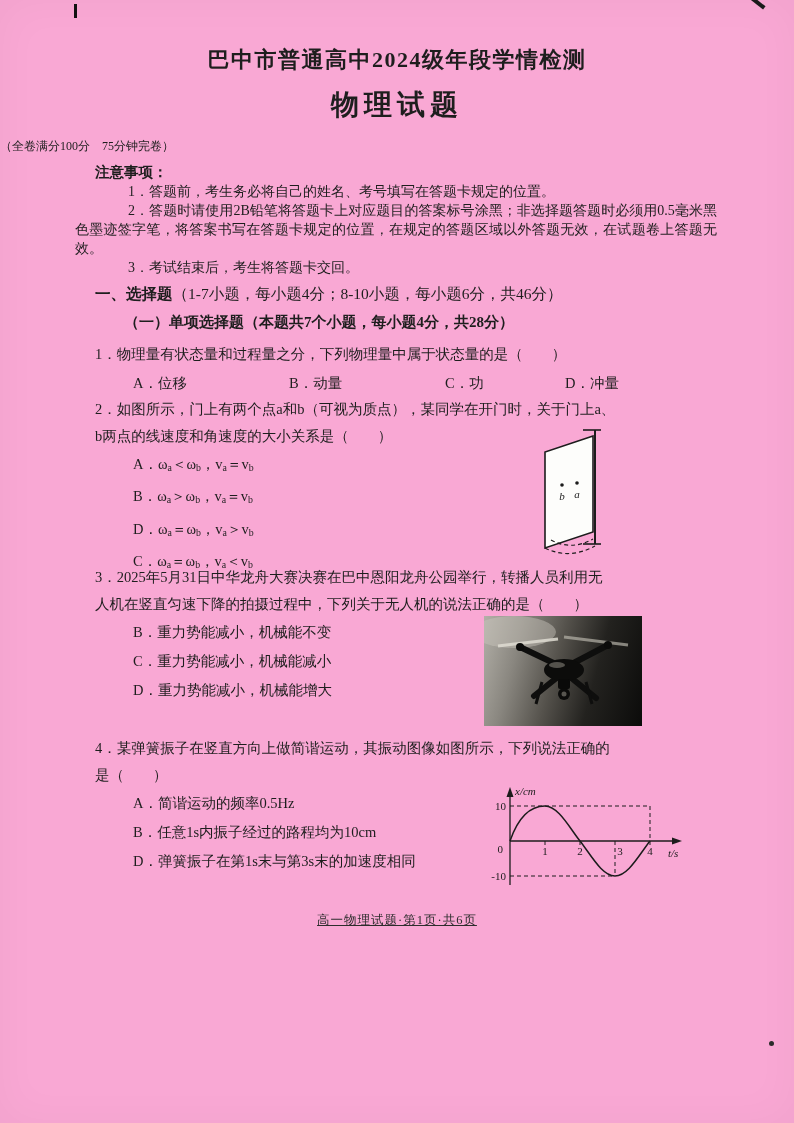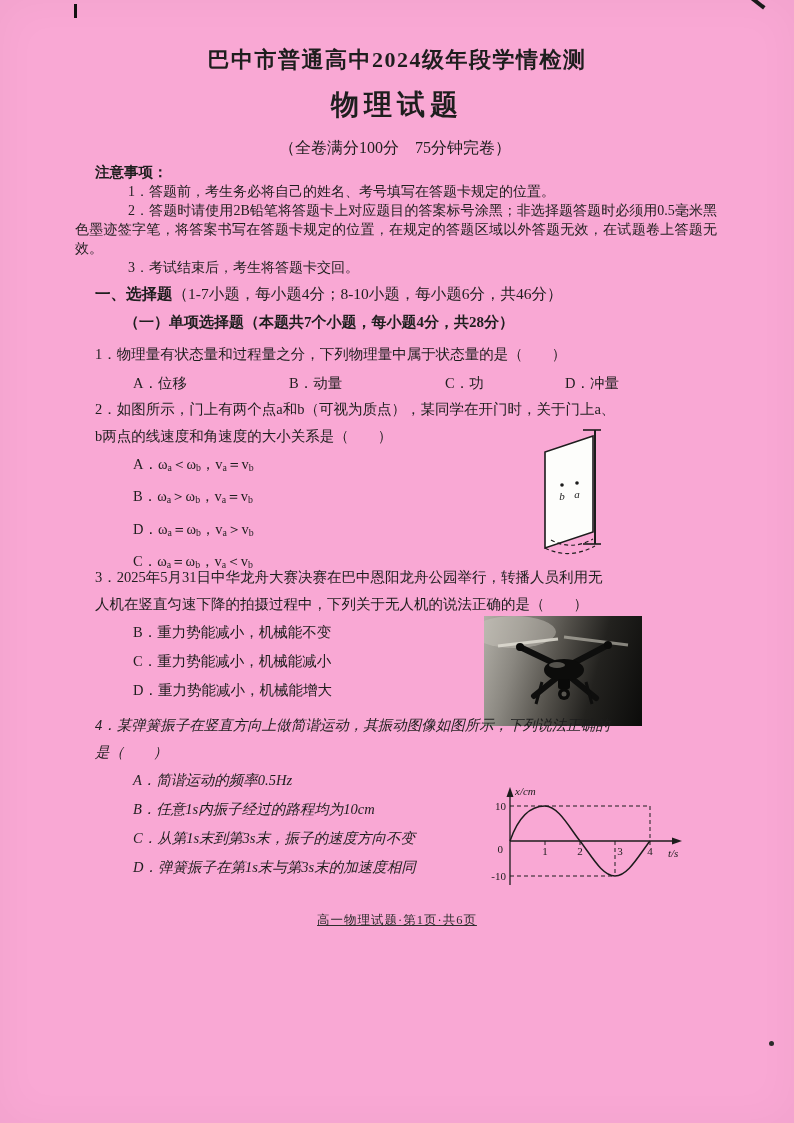--- a/index.html
+++ b/index.html
@@ -13,21 +13,21 @@
   }
   
   .mark-top-left { position:absolute; left:74px; top:4px; width:3px; height:14px; background:#121212; }
   .mark-top-right { position:absolute; left:750px; top:1px; width:16px; height:4px; background:#1a1a1a; transform:rotate(38deg); }
   .mark-bottom-right { position:absolute; left:769px; top:1041px; width:5px; height:5px; border-radius:50%; background:#2b2b2b; }
 
   .exam-title { position:absolute; top:45px; left:0; right:0; text-align:center;
     font-size:22px; font-weight:bold; letter-spacing:1.5px; }
   .subject-title { position:absolute; top:86px; left:0; right:0; text-align:center;
     font-size:28px; font-weight:bold; letter-spacing:5px; }
-  .score-note { position:absolute; top:138px; left:0; right:4px; text-align:center; font-size:16px; }
+  .score-note { position:absolute; top:138px; left:0; right:4px; font-size:12px; }
 
   .notice { position:absolute; top:163px; left:75px; width:642px; font-size:14px; line-height:19px; }
   .notice-heading { font-weight:bold; margin-left:20px; font-size:14.5px; }
   .notice-item { text-indent:53px; text-align:justify; }
 
   .section-heading { position:absolute; top:284px; left:95px; font-size:15.5px; white-space:nowrap; }
   .section-heading .sec-title { font-weight:bold; }
   .sub-heading { position:absolute; top:313px; left:124px; font-size:15px; font-weight:bold; white-space:nowrap; }
 
   .question { position:absolute; left:95px; font-size:14.5px; }
@@ -35,21 +35,21 @@
   .options-row { margin-left:38px; line-height:30px; white-space:nowrap; }
   .options-row .opt { display:inline-block; }
   .ow1 { width:156px; } .ow2 { width:156px; } .ow3 { width:120px; }
   .options-col { margin-left:38px; }
   .options-col .opt { line-height:29px; white-space:nowrap; }
   sub { font-size:0.68em; vertical-align:-0.25em; }
 
   .q1 { top:341px; }
   .q2 { top:396px; }
   .q3 { top:564px; }
-  .q4 { top:712px;font-style:italic; }
+  .q4 { top:735px; }
 
   .door-figure { position:absolute; left:505px; top:422px; }
   .drone-photo { position:absolute; left:484px; top:616px; width:158px; height:110px; overflow:hidden;
     background:linear-gradient(105deg,#b3b0a8 0%,#8a8780 22%,#55524c 45%,#23221f 68%,#0b0b0a 100%); }
   .graph-figure { position:absolute; left:468px; top:779px; }
   .graph-figure text { font-size:11px; fill:#1c1c1c; }
   .graph-figure .axis-label { font-style:italic; }
 
   .door-figure text { font-size:11px; font-style:italic; fill:#1c1c1c; }
 
@@ -149,21 +149,20 @@
   </div>
 
   <div class="question q4">
     <div class="stem-line">
       <span>4．</span><span>某弹簧振子在竖直方向上做简谐运动，其振动图像如图所示，下列说法正确的</span>
     </div>
     <div class="stem-line">是（　　）</div>
     <div class="options-col">
       <div class="opt">A．简谐运动的频率0.5Hz</div>
       <div class="opt">B．任意1s内振子经过的路程均为10cm</div>
-      <div class="opt">C．从第1s末到第3s末，振子的速度方向不变</div>
       <div class="opt">D．弹簧振子在第1s末与第3s末的加速度相同</div>
     </div>
   </div>
 
   <svg class="graph-figure" width="222" height="123" viewBox="0 0 222 123">
     <line x1="42" y1="14" x2="42" y2="106" stroke="#1c1c1c" stroke-width="1.3"></line>
     <polygon points="42,8 38.5,18 45.5,18" fill="#1c1c1c"></polygon>
     <line x1="42" y1="62" x2="208" y2="62" stroke="#1c1c1c" stroke-width="1.3"></line>
     <polygon points="214,62 204,58.5 204,65.5" fill="#1c1c1c"></polygon>
 

